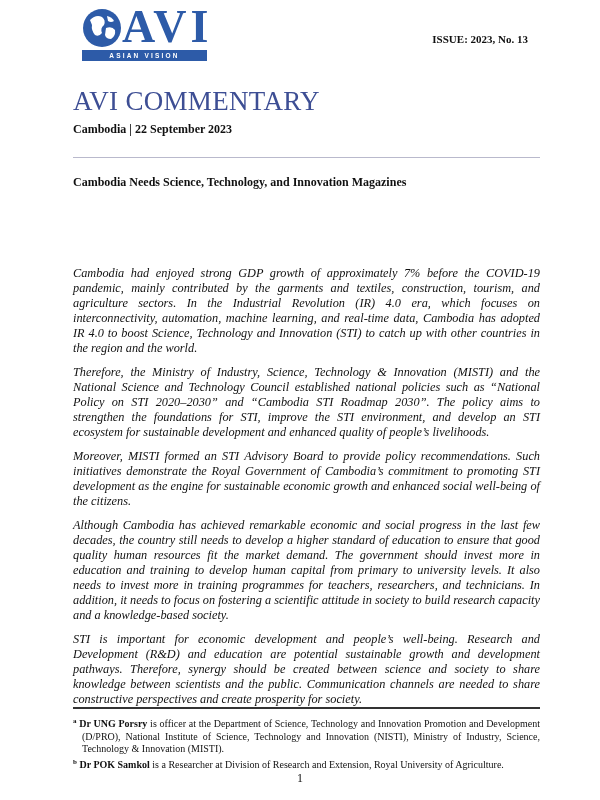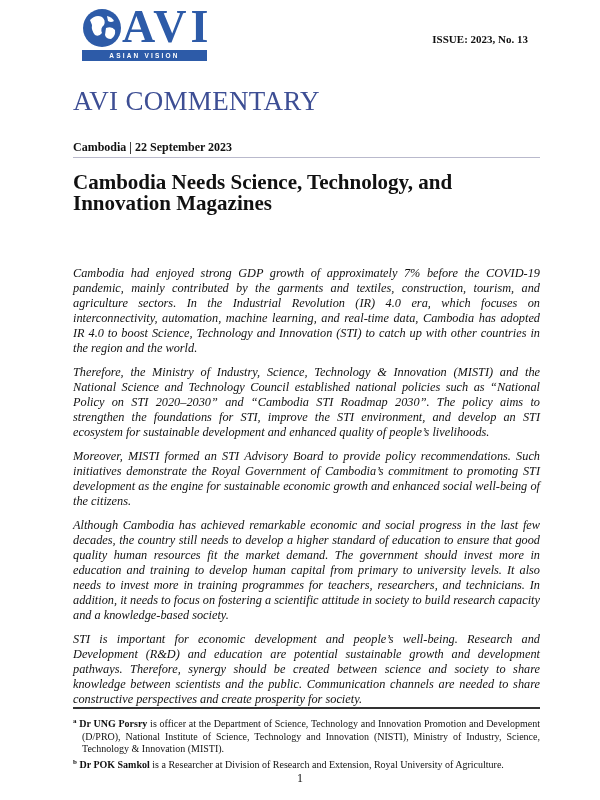--- a/index.html
+++ b/index.html
@@ -8,23 +8,23 @@
     .logo { position: absolute; left: 82px; top: 8px; width: 130px; height: 54px; }
     .logo-globe { position: absolute; left: 0; top: 0; width: 40px; height: 40px; }
     .logo-text { position: absolute; left: 40px; top: -6px; font-family: "Liberation Serif", serif;
       font-size: 46px; color: #2d5ba8; letter-spacing: 4px; line-height: 50px; font-weight: bold; }
     .logo-band { position: absolute; left: 0; top: 42px; width: 125px; height: 11px; background: #2d5ba8;
       color: #fff; font-family: "Liberation Sans", sans-serif; font-size: 6.5px; font-weight: bold;
       letter-spacing: 2.2px; line-height: 11px; text-align: center; }
     .issue { position: absolute; right: 72px; top: 33px; font-size: 11px; font-weight: bold; }
     .series-title { position: absolute; left: 73px; top: 86px; font-size: 27px; color: #3d4e94; font-weight: normal;
       letter-spacing: 0.3px; }
-    .location-date { position: absolute; left: 73px; top: 140px; font-size: 12px; font-weight: bold; }
+    .location-date { position: absolute; left: 73px; top: 122px; font-size: 12px; font-weight: bold; }
     .divider { position: absolute; left: 73px; top: 157px; width: 467px; height: 1px; background: #b9b9cc; }
-    .headline { position: absolute; left: 73px; top: 172px; width: 440px; font-size: 21px; font-weight: bold;
+    .headline { position: absolute; left: 73px; top: 172px; width: 440px; font-size: 12px; font-weight: bold;
       line-height: 21px; }
     .authors { position: absolute; left: 73px; top: 222px; font-size: 13px; font-style: italic; line-height: 17px; }
     .authors sup { font-size: 8px; }
     .body { position: absolute; left: 73px; top: 266px; width: 467px; font-size: 12.3px; line-height: 15px;
       text-align: justify; }
     .body p { margin: 0 0 9px 0; font-style: italic; }
     .fn-rule { position: absolute; left: 73px; top: 707px; width: 467px; height: 1.5px; background: #333; }
     .footnotes { position: absolute; left: 73px; top: 715px; width: 467px; font-size: 10px; line-height: 12.5px;
       text-align: justify; color: #111; }
     .footnote { margin: 0; padding-left: 9px; text-indent: -9px; }

